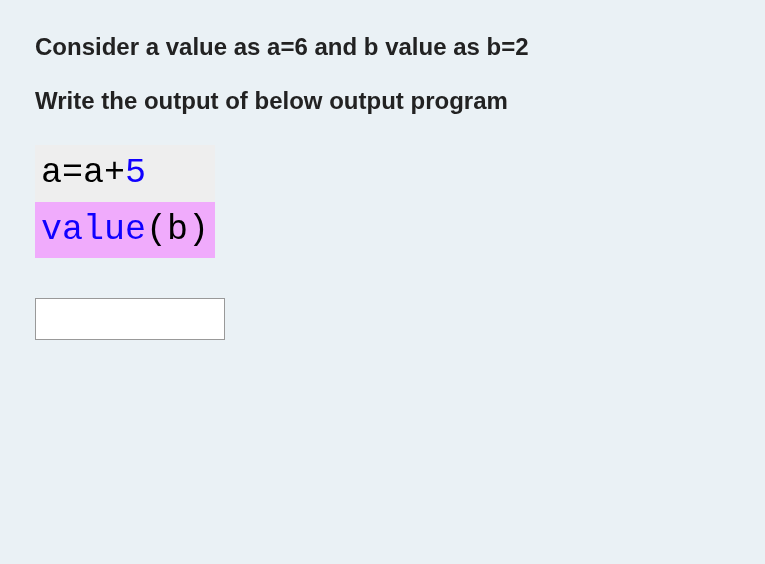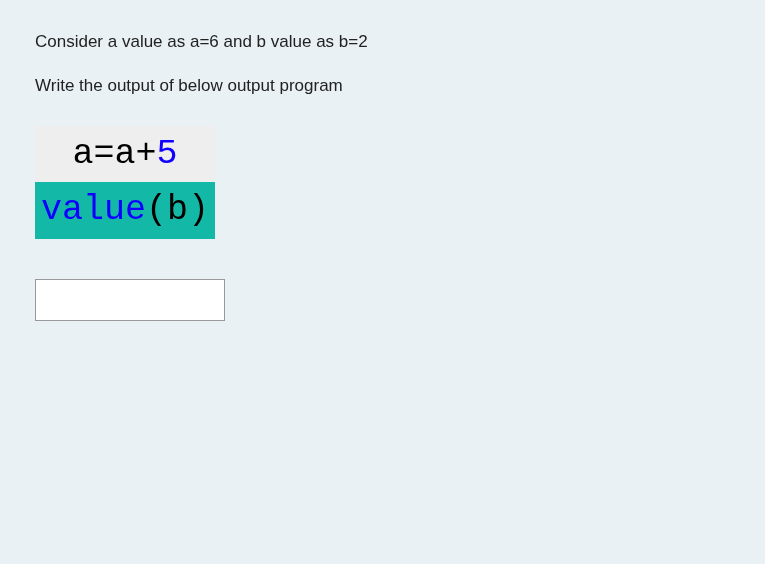--- a/index.html
+++ b/index.html
@@ -8,33 +8,32 @@
       box-sizing: border-box;
     }
     body {
       width: 765px;
       height: 564px;
       background: #eaf1f5;
       font-family: "Segoe UI", Arial, sans-serif;
       padding: 30px 35px;
     }
     .question-line {
-      font-size: 17px;
+      font-size: 24px;
       color: #222;
       line-height: 1.4;
       margin-bottom: 20px;
-      font-weight: 400;
+      font-weight: 700;
     }
     .code-block {
       display: inline-block;
-      background: #14b8a6;
+      background: #f0abfc;
       padding: 0;
       margin-top: 8px;
       margin-bottom: 30px;
-      text-align: center;
     }
     .code-line {
       font-family: Consolas, "Courier New", monospace;
       font-size: 35px;
       line-height: 1.5;
       white-space: pre;
       padding: 2px 6px;
     }
     .code-line.highlighted {
       background: #eeeeee;

